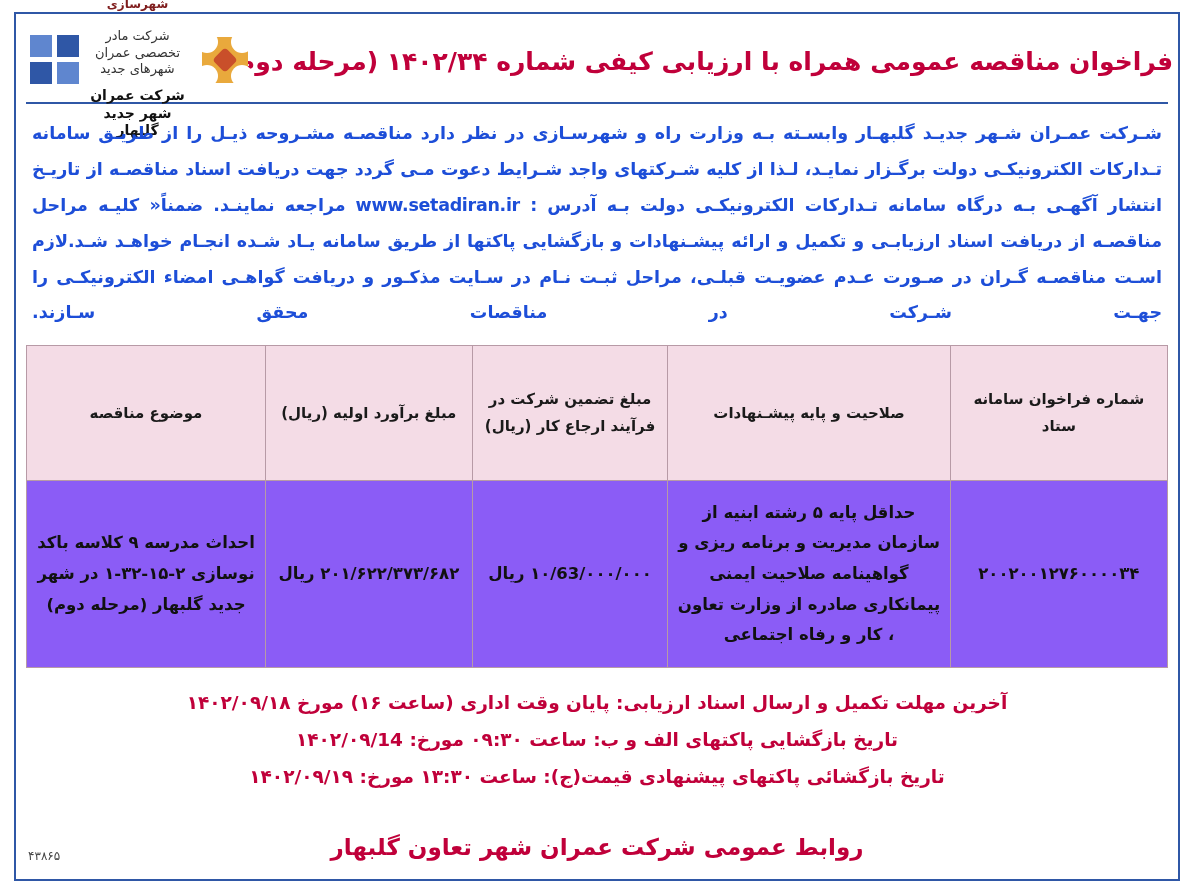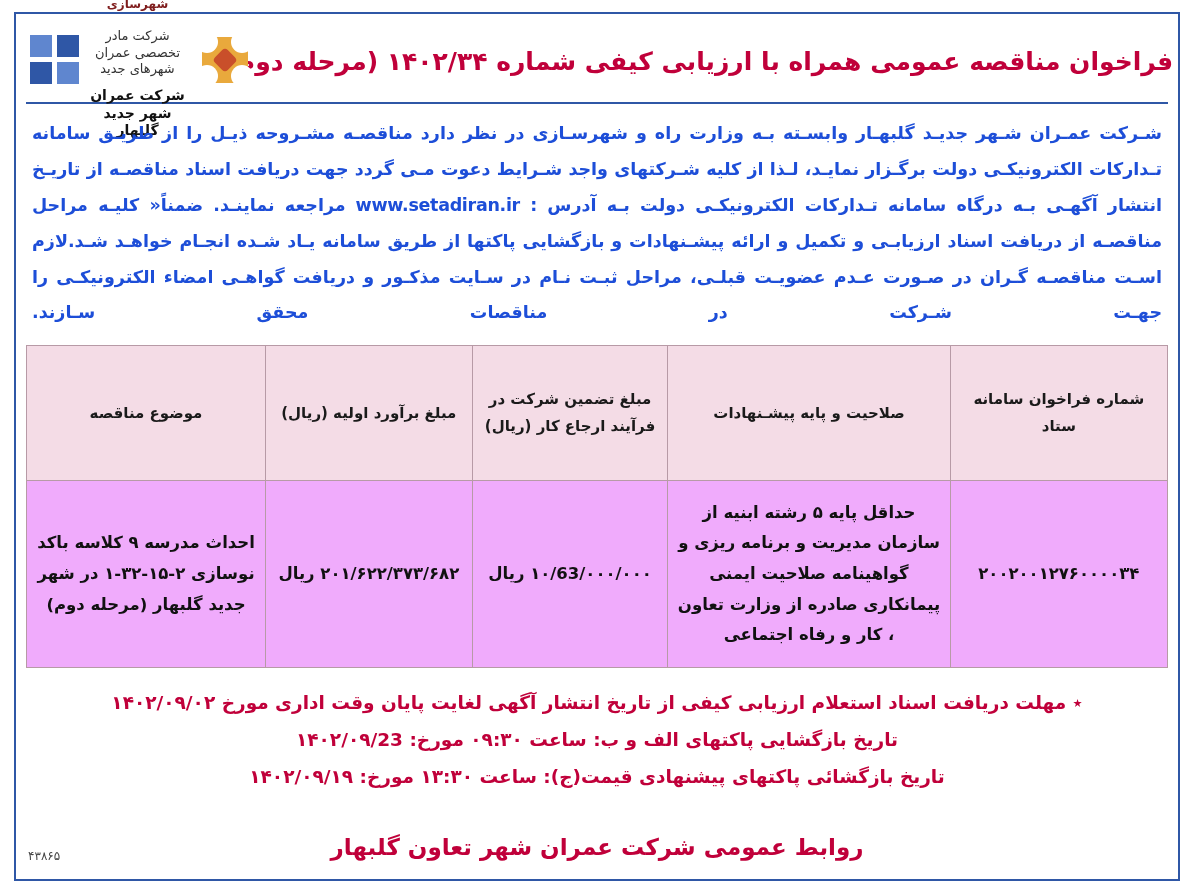--- a/index.html
+++ b/index.html
@@ -175,21 +175,21 @@
   }
   table.tender thead th {
     background: #f4dce6;
     height: 118px;
     font-size: 15px;
     font-weight: bold;
     color: #1a1a1a;
     line-height: 1.8;
   }
   table.tender tbody td {
-    background: #f0abfc;
+    background: #8b5cf6;
     height: 170px;
     font-size: 16.5px;
     font-weight: bold;
     color: #111;
     line-height: 1.85;
   }
   td.cell-code { font-size: 18px; letter-spacing: 0.5px; }
   td.cell-qual { font-size: 16px; line-height: 1.9; padding: 8px 12px; }
   td.cell-amount { font-size: 17px; }
   td.cell-subject { font-size: 16.5px; line-height: 1.9; }
@@ -290,22 +290,22 @@
           <td class="cell-code">۲۰۰۲۰۰۱۲۷۶۰۰۰۰۳۴</td>
           <td class="cell-qual">حداقل پایه ۵ رشته ابنیه از سازمان مدیریت و برنامه ریزی و گواهینامه صلاحیت ایمنی پیمانکاری صادره از وزارت تعاون ، کار و رفاه اجتماعی</td>
           <td class="cell-amount">۱۰/63/۰۰۰/۰۰۰ ریال</td>
           <td class="cell-amount">۲۰۱/۶۲۲/۳۷۳/۶۸۲ ریال</td>
           <td class="cell-subject">احداث مدرسه ۹ کلاسه باکد نوسازی ۲-۱۵-۳۲-۱ در شهر جدید گلبهار (مرحله دوم)</td>
         </tr>
       </tbody>
     </table>
 
     <div class="notes">
-      <div class="note">٭ مهلت دریافت اسناد استعلام ارزیابی کیفی از تاریخ انتشار آگهی لغایت پایان وقت اداری مورخ ۱۴۰۲/۰۹/۰۲</div>
-      <div class="note">تاریخ بازگشایی پاکتهای الف و ب: ساعت ۰۹:۳۰ مورخ: ۱۴۰۲/۰۹/23</div>
+      <div class="note">آخرین مهلت تکمیل و ارسال اسناد ارزیابی: پایان وقت اداری (ساعت ۱۶) مورخ ۱۴۰۲/۰۹/۱۸</div>
+      <div class="note">تاریخ بازگشایی پاکتهای الف و ب: ساعت ۰۹:۳۰ مورخ: ۱۴۰۲/۰۹/14</div>
       <div class="note">تاریخ بازگشائی پاکتهای پیشنهادی قیمت(ج): ساعت ۱۳:۳۰ مورخ: ۱۴۰۲/۰۹/۱۹</div>
     </div>
 
     <div class="footer">
       <div class="footer-title">روابط عمومی شرکت عمران شهر تعاون گلبهار</div>
       <div class="footer-code">۴۳۸۶۵</div>
     </div>
 
   </div>
 </div>

